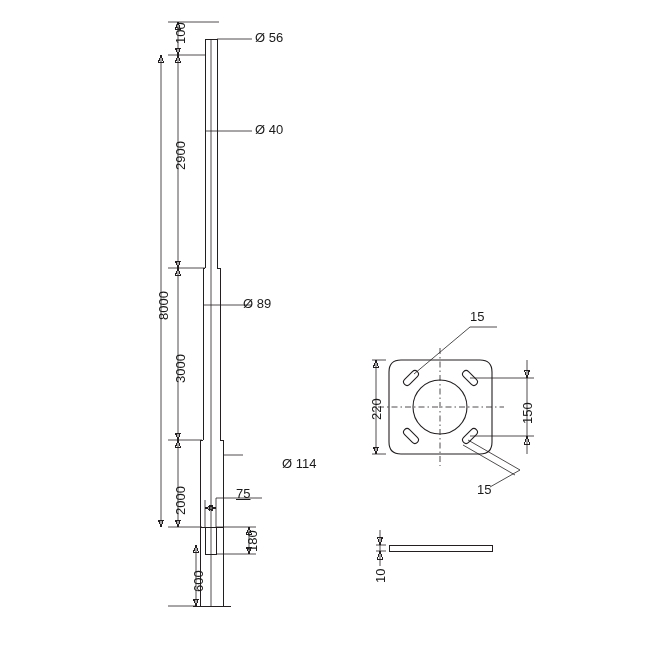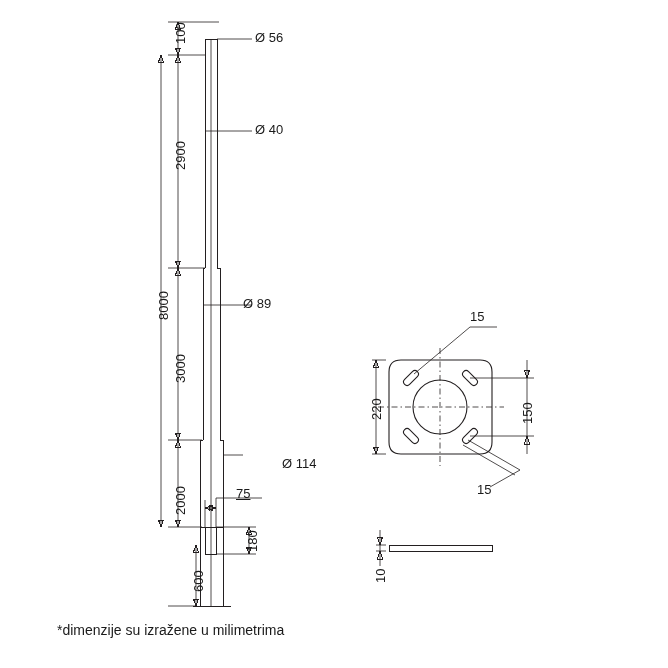--- a/index.html
+++ b/index.html
@@ -254,15 +254,14 @@
   <div class="lbl" style="left:470px; top:310px;">15</div>
 
   <div class="lbl rot" style="left:370px; top:420px;">220</div>
 
   <div class="lbl rot" style="left:521px; top:424px;">150</div>
 
   <div class="lbl" style="left:477px; top:483px;">15</div>
 
   <div class="lbl rot" style="left:374px; top:583px;">10</div>
 
-  <div class="note">*dimenzije su izražene u milimetrima</div>
 
 </div>
 
 </body></html>

